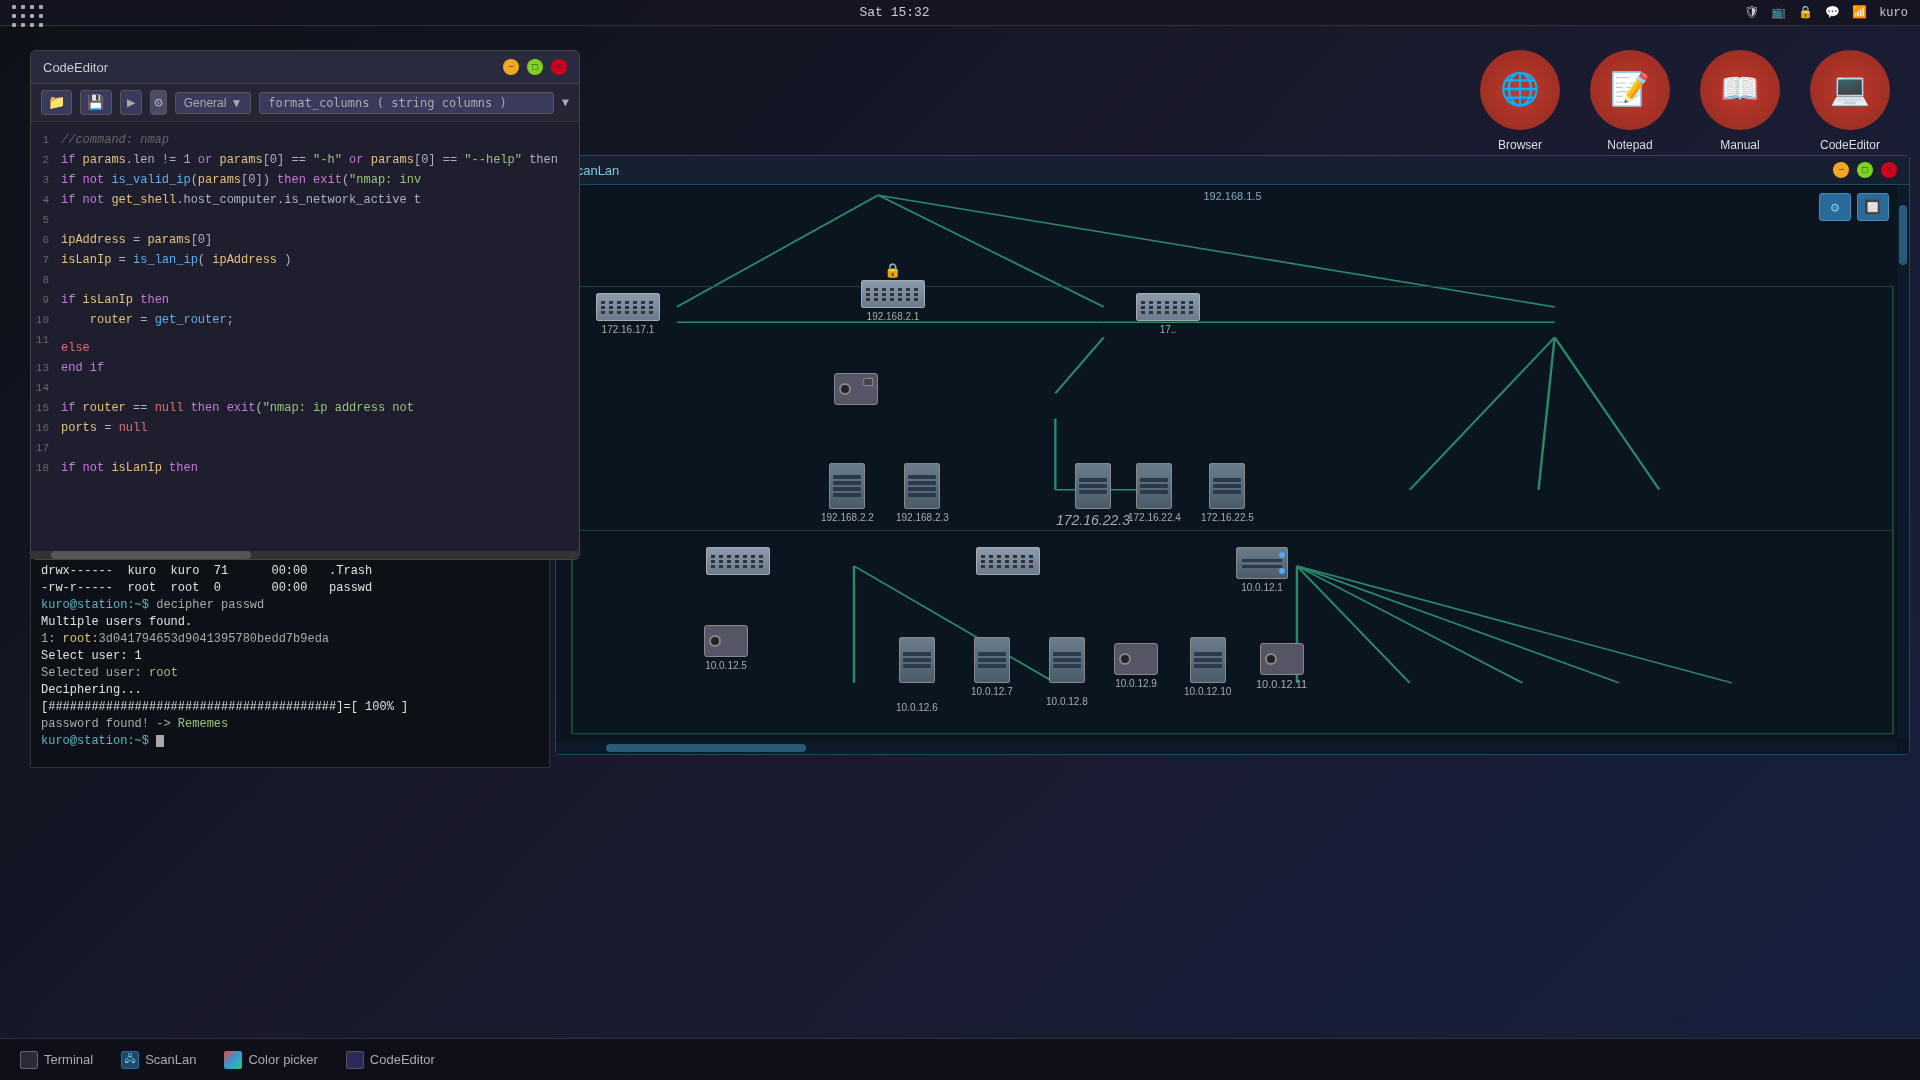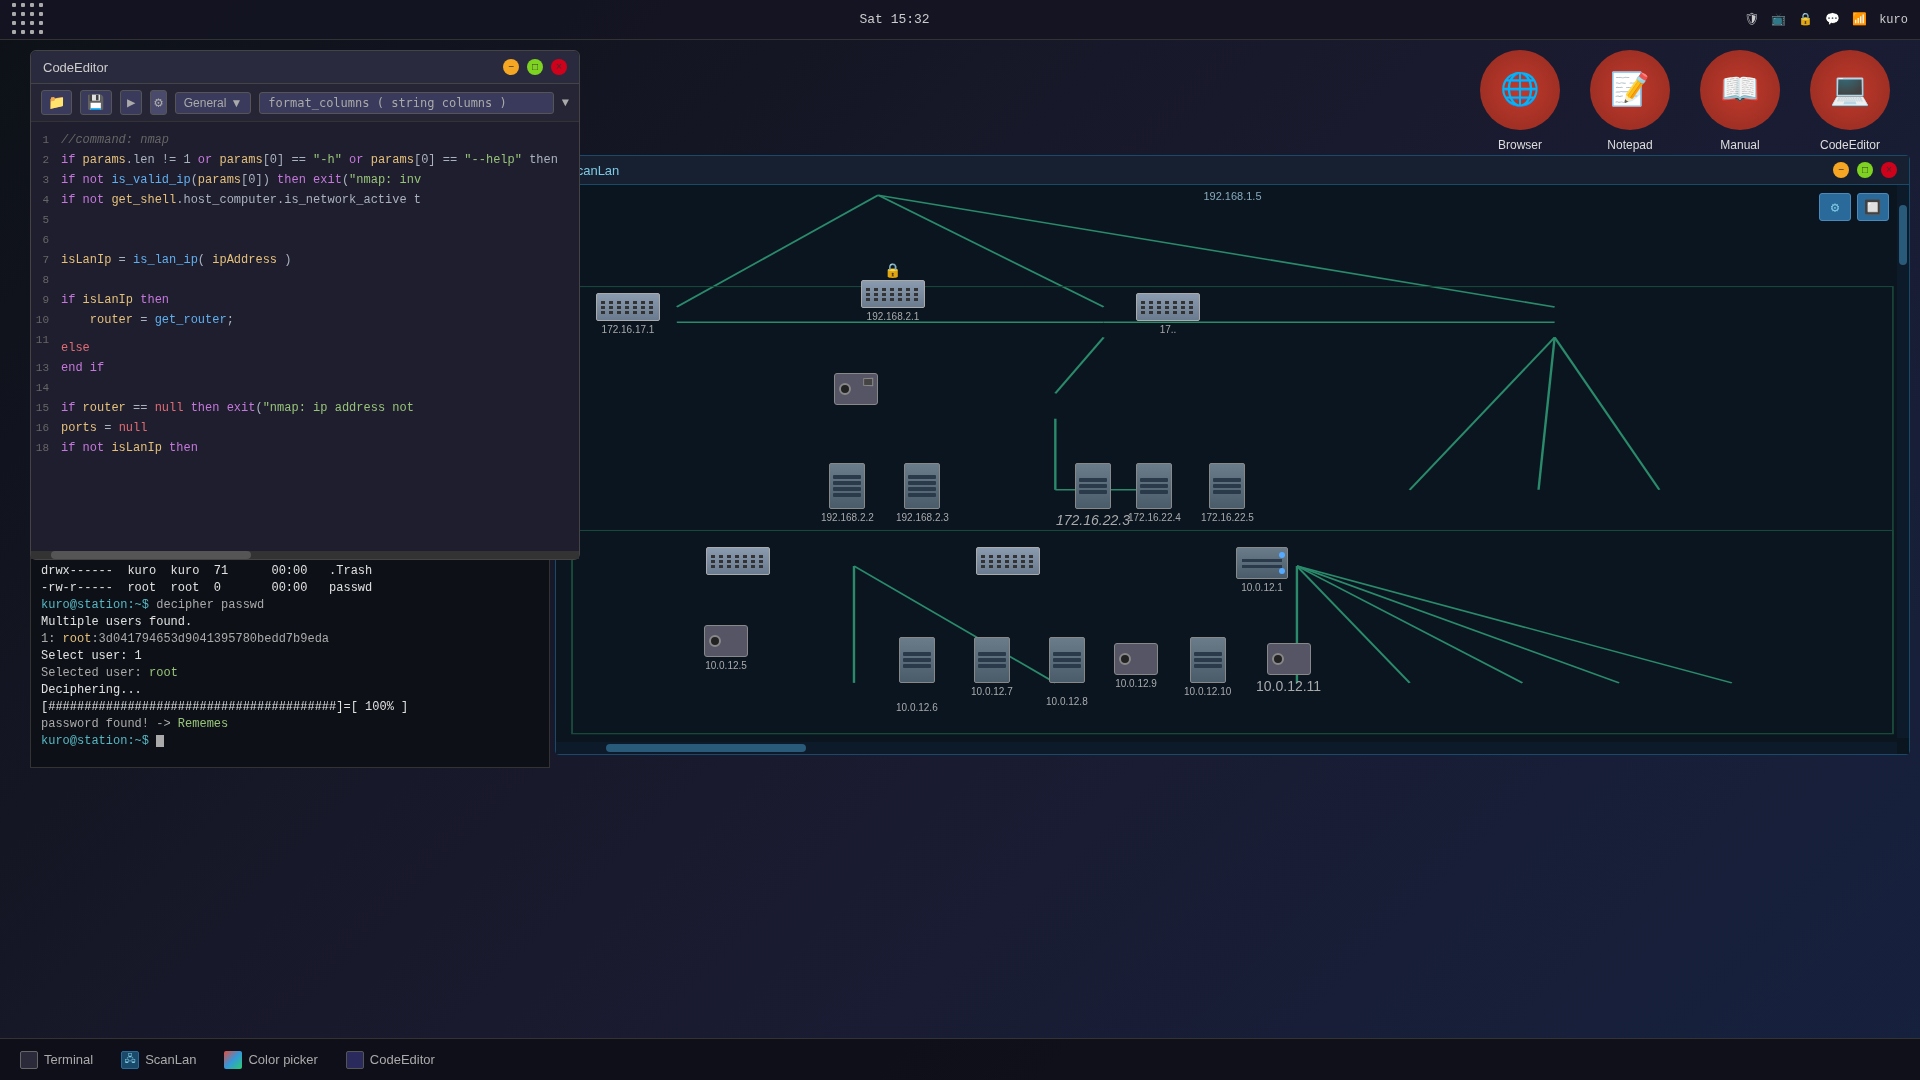--- a/index.html
+++ b/index.html
@@ -17,21 +17,21 @@
       width: 100%;
       height: 100%;
       background: linear-gradient(135deg, #0d1117 0%, #1a1a2e 50%, #16213e 100%);
       position: relative;
     }
 
     
     .topbar {
       position: absolute;
       top: 0; left: 0; right: 0;
-      height: 40px;
+      height: 26px;
       background: rgba(20,20,35,0.95);
       display: flex;
       align-items: center;
       justify-content: space-between;
       padding: 1px 12px;
       z-index: 100;
       border-bottom: 1px solid #333;
     }
     .topbar-left { display: flex; align-items: center; gap: 8px; }
     .topbar-center { color: #ccc; font-size: 13px; }
@@ -438,20 +438,21 @@
         <div class="code-line">
           <span class="line-num">4</span>
           <span class="line-content"><span class="kw-purple">if not</span> <span class="kw-orange">get_shell</span>.host_computer.is_network_active t</span>
         </div>
         <div class="code-line">
           <span class="line-num">5</span>
           <span class="line-content"></span>
         </div>
         <div class="code-line">
           <span class="line-num">6</span>
+          <span class="line-content"><span class="kw-orange">ipAddress</span> = <span class="kw-orange">params</span>[0]</span>
         </div>
         <div class="code-line">
           <span class="line-num">7</span>
           <span class="line-content"><span class="kw-orange">isLanIp</span> = <span class="kw-blue">is_lan_ip</span>( <span class="kw-orange">ipAddress</span> )</span>
         </div>
         <div class="code-line">
           <span class="line-num">8</span>
           <span class="line-content"></span>
         </div>
         <div class="code-line">
@@ -474,20 +475,24 @@
           <span class="line-num">14</span>
           <span class="line-content"></span>
         </div>
         <div class="code-line">
           <span class="line-num">15</span>
           <span class="line-content"><span class="kw-purple">if</span> <span class="kw-orange">router</span> == <span class="kw-red">null</span> <span class="kw-purple">then exit</span>(<span class="kw-green">"nmap: ip address not</span></span>
         </div>
         <div class="code-line">
           <span class="line-num">16</span>
           <span class="line-content"><span class="kw-orange">ports</span> = <span class="kw-red">null</span></span>
+        </div>
+        <div class="code-line">
+          <span class="line-num">17</span>
+          <span class="line-content"></span>
         </div>
         <div class="code-line">
           <span class="line-num">18</span>
           <span class="line-content"><span class="kw-purple">if not</span> <span class="kw-orange">isLanIp</span> <span class="kw-purple">then</span></span>
         </div>
       </div>
     </div>
     <div class="editor-scrollbar-h">
       <div class="scrollbar-thumb-h"></div>
     </div>
@@ -719,21 +724,21 @@
           <div style="width:28px;height:4px;background:#2a3a4a;border-radius:1px;"></div>
           <div style="width:28px;height:4px;background:#2a3a4a;border-radius:1px;"></div>
         </div>
         <span style="color:#aaa;font-size:10px;font-family:sans-serif;">10.0.12.10</span>
       </div>
 
       <div style="position:absolute;top:458px;left:700px;display:flex;flex-direction:column;align-items:center;gap:3px;">
         <div style="width:44px;height:32px;background:#556;border-radius:3px;border:1px solid #888;position:relative;display:flex;align-items:center;">
           <div style="width:12px;height:12px;background:#222;border-radius:50%;border:2px solid #888;margin-left:4px;"></div>
         </div>
-        <span style="color:#aaa;font-size:14px;font-family:sans-serif;">10.0.12.11</span>
+        <span style="color:#aaa;font-size:11px;font-family:sans-serif;">10.0.12.11</span>
       </div>
 
       <div class="scanlan-scrollbar">
         <div class="scanlan-scroll-thumb"></div>
       </div>
       <div class="scanlan-scrollbar-h">
         <div class="scanlan-scroll-thumb-h"></div>
       </div>
     </div>
   </div>

